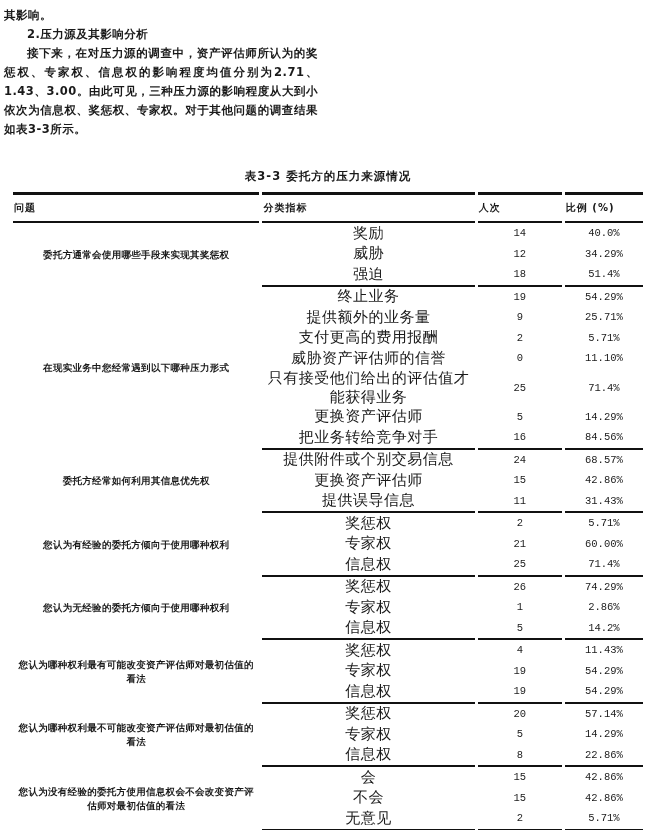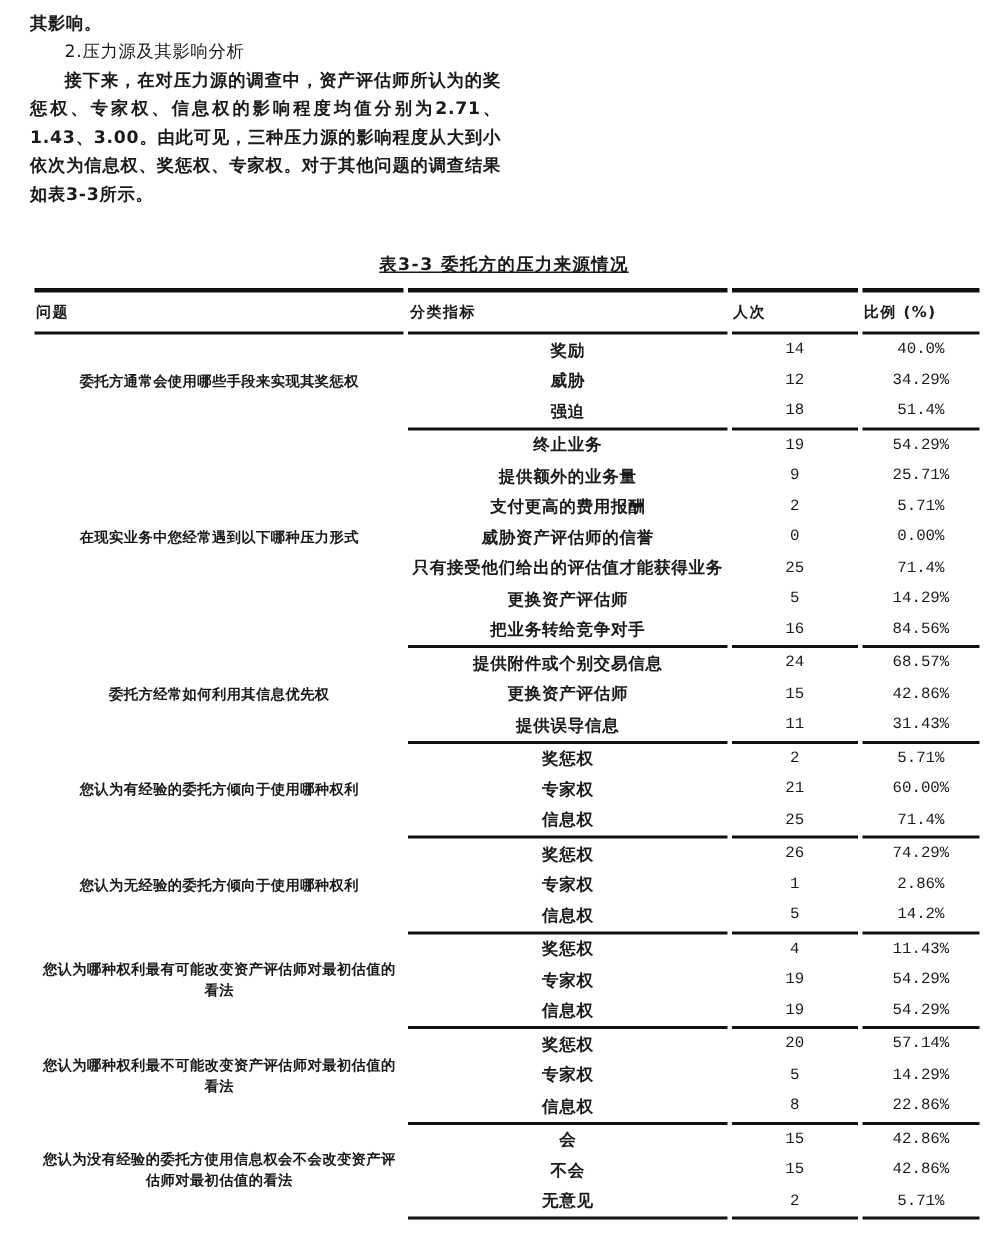--- a/index.html
+++ b/index.html
@@ -6,49 +6,48 @@
   body {
     width:660px; height:830px;
     background:#ffffff;
     font-family:"DejaVu Sans", sans-serif;
     color:#1a1a1a;
     overflow:hidden;
   }
   .page {
     box-sizing:border-box;
     width:660px; height:830px;
-    padding:6px 8px 0 20px;
+    padding:6px 8px 0 4px;
   }
   
   .cols {
     display:flex;
     gap:16px;
   }
   .col {
     width:314px;
     font-size:11.5px;
     line-height:19px;
     font-weight:600;
     text-align:justify;
     letter-spacing:0.5px;
   }
   .indent { text-indent:2em; }
   .subheading {
     text-indent:2em;
-    font-weight:400;
+    font-weight:700;
   }
   
   .tbl-title {
     margin-top:30px;
     margin-bottom:8px;
     text-align:center;
     font-size:11.5px;
     font-weight:700;
     letter-spacing:1px;
-    text-decoration:underline;
   }
   
   table.data {
     width:636px;
     margin:0 auto;
     border-collapse:separate;
     border-spacing:3px 0;
     table-layout:fixed;
   }
   col.c-q   { width:246px; }
@@ -74,22 +73,22 @@
   table.data tbody tr:last-child td {
     border-bottom:2.5px solid #111;
   }
   td.q {
     font-size:9.5px;
     font-weight:700;
     line-height:1.45;
     letter-spacing:0.3px;
   }
   td.ind {
-    font-size:11px;
-    font-weight:700;
+    font-size:15px;
+    font-weight:400;
     letter-spacing:0.5px;
   }
   td.num {
     font-family:Liberation Mono, monospace;
     font-size:10.5px;
     font-weight:400;
   }
 </style>
 </head>
 <body>
@@ -152,21 +151,21 @@
           <td class="num">25.71%</td>
         </tr>
         <tr>
           <td class="ind">支付更高的费用报酬</td>
           <td class="num">2</td>
           <td class="num">5.71%</td>
         </tr>
         <tr>
           <td class="ind">威胁资产评估师的信誉</td>
           <td class="num">0</td>
-          <td class="num">0.00%</td>
+          <td class="num">11.10%</td>
         </tr>
         <tr>
           <td class="ind">只有接受他们给出的评估值才能获得业务</td>
           <td class="num">25</td>
           <td class="num">71.4%</td>
         </tr>
         <tr>
           <td class="ind">更换资产评估师</td>
           <td class="num">5</td>
           <td class="num">14.29%</td>

